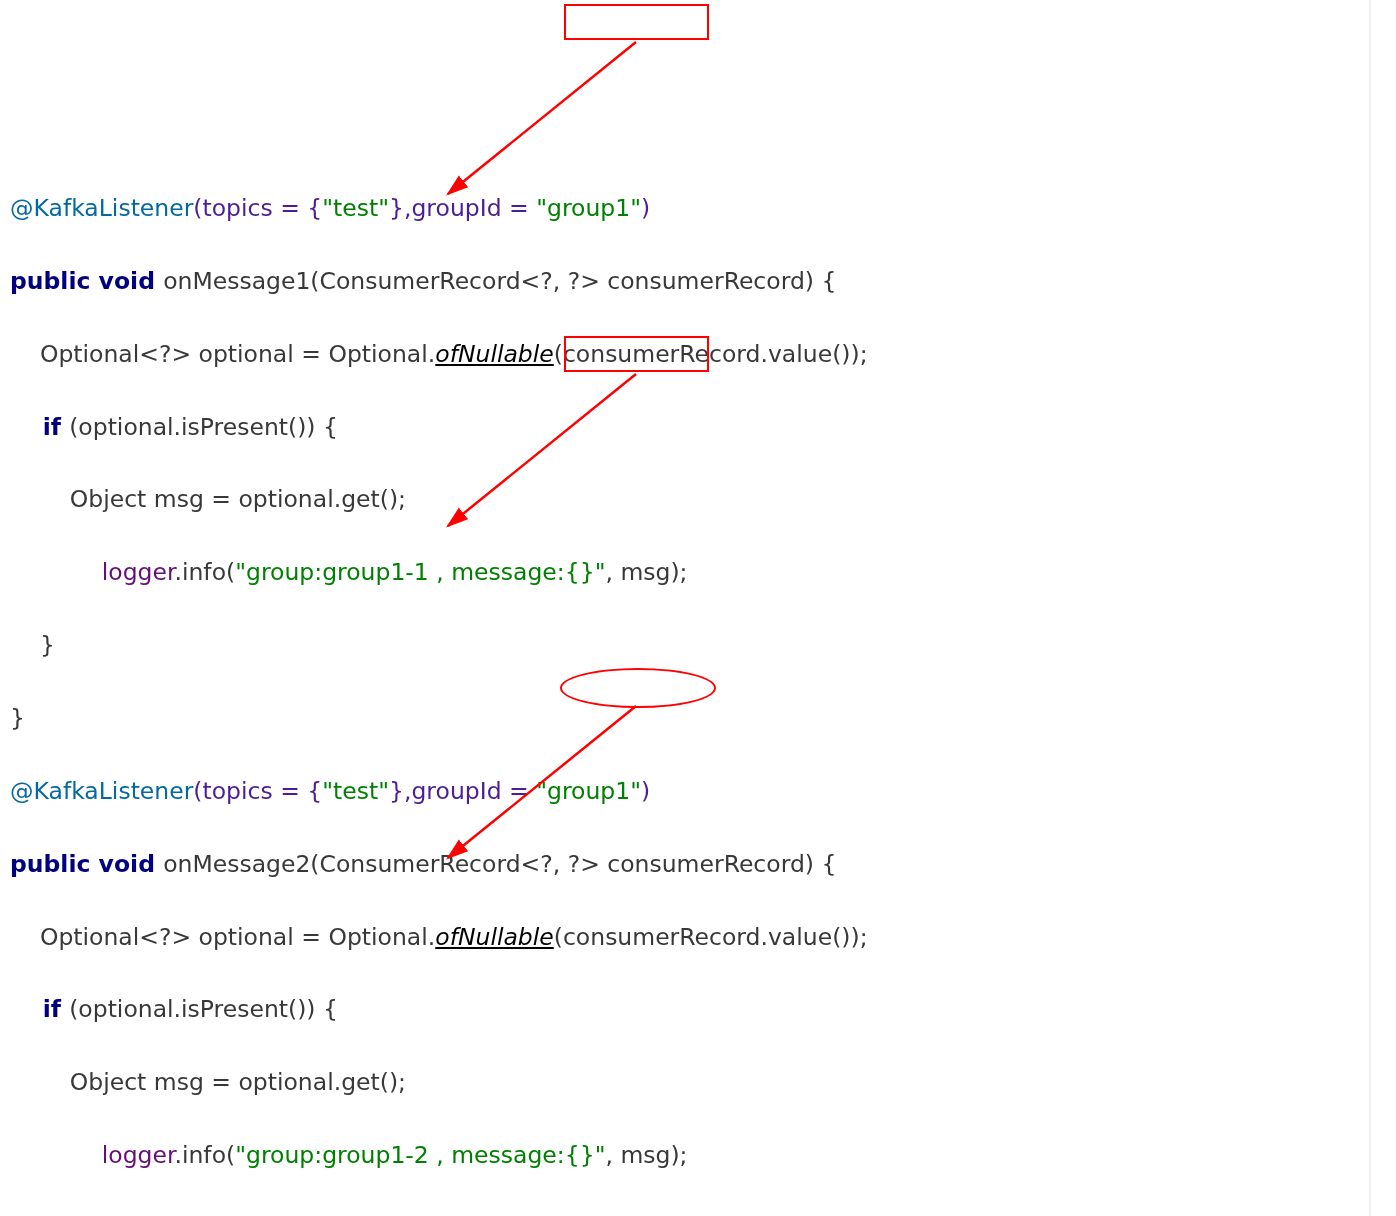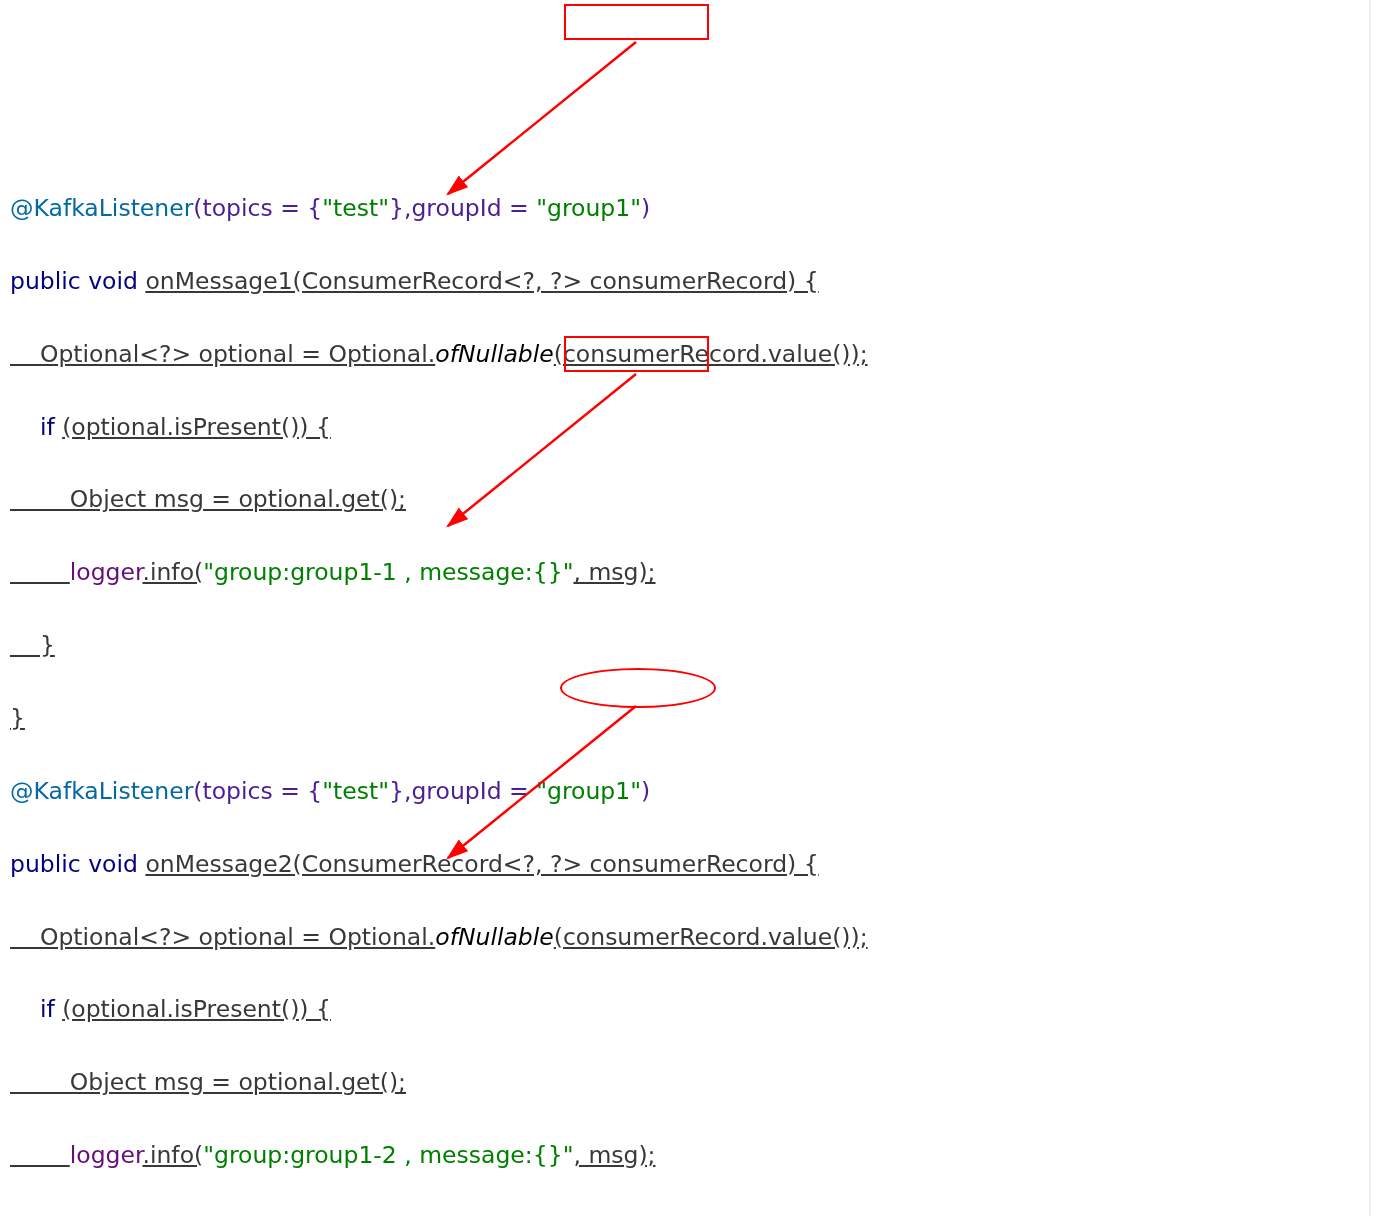--- a/index.html
+++ b/index.html
@@ -10,24 +10,24 @@
       color: #383838;
       line-height: 1.55;
       padding: 8px 10px;
       white-space: pre;
       position: relative;
       width: 1396px;
       height: 1216px;
     }
     .annotation { color: #0369a1; }
     .string     { color: #008000; }
-    .keyword    { color: #000080; }
-    .static     { color: #000000; font-style: italic; }
-    .field      { color: #660E7A; }
-    .text       { color: #383838; text-decoration: underline; }
+    .keyword    { color: #000080; font-weight: bold; }
+    .static     { color: #000000; font-style: italic; text-decoration: underline; }
+    .field      { color: #660E7A; margin-left: 32px; }
+    .text       { color: #383838; }
     .punc       { color: #4c1d95; }
 
     .highlight-box {
       position: absolute;
       border: 2.5px solid #ff0000;
       background: transparent;
       pointer-events: none;
     }
     .highlight-ellipse {
       position: absolute;

